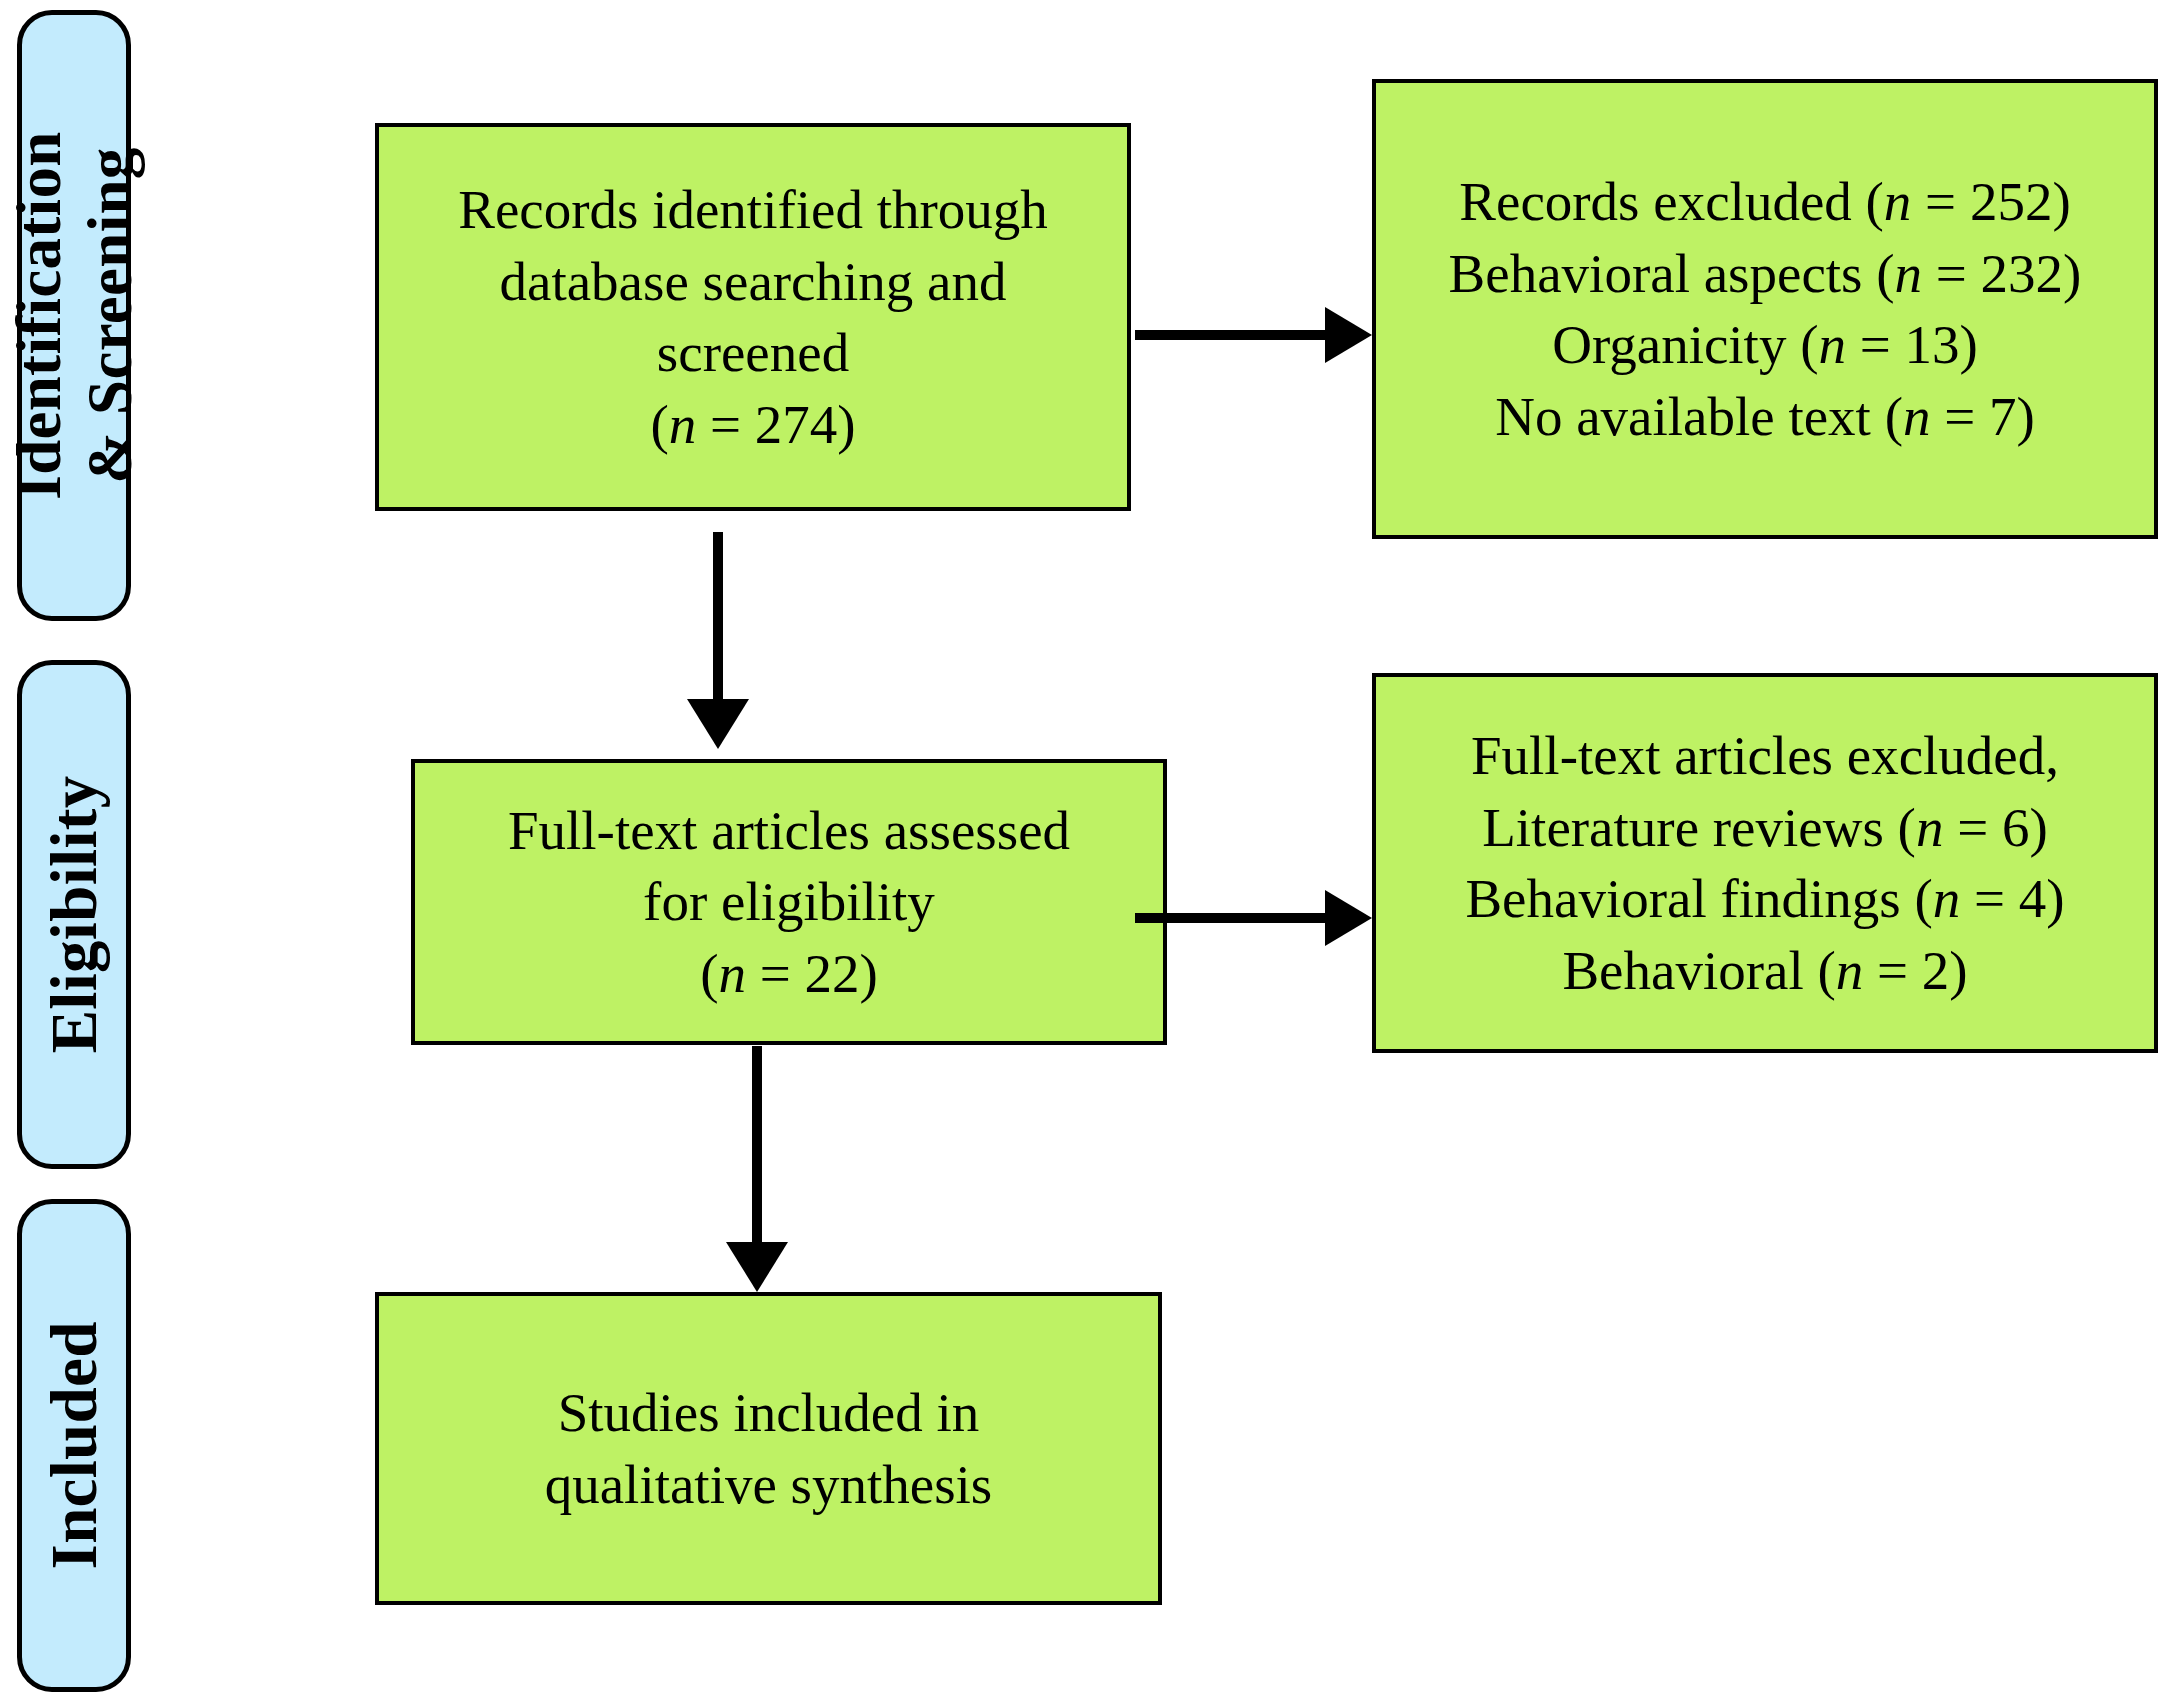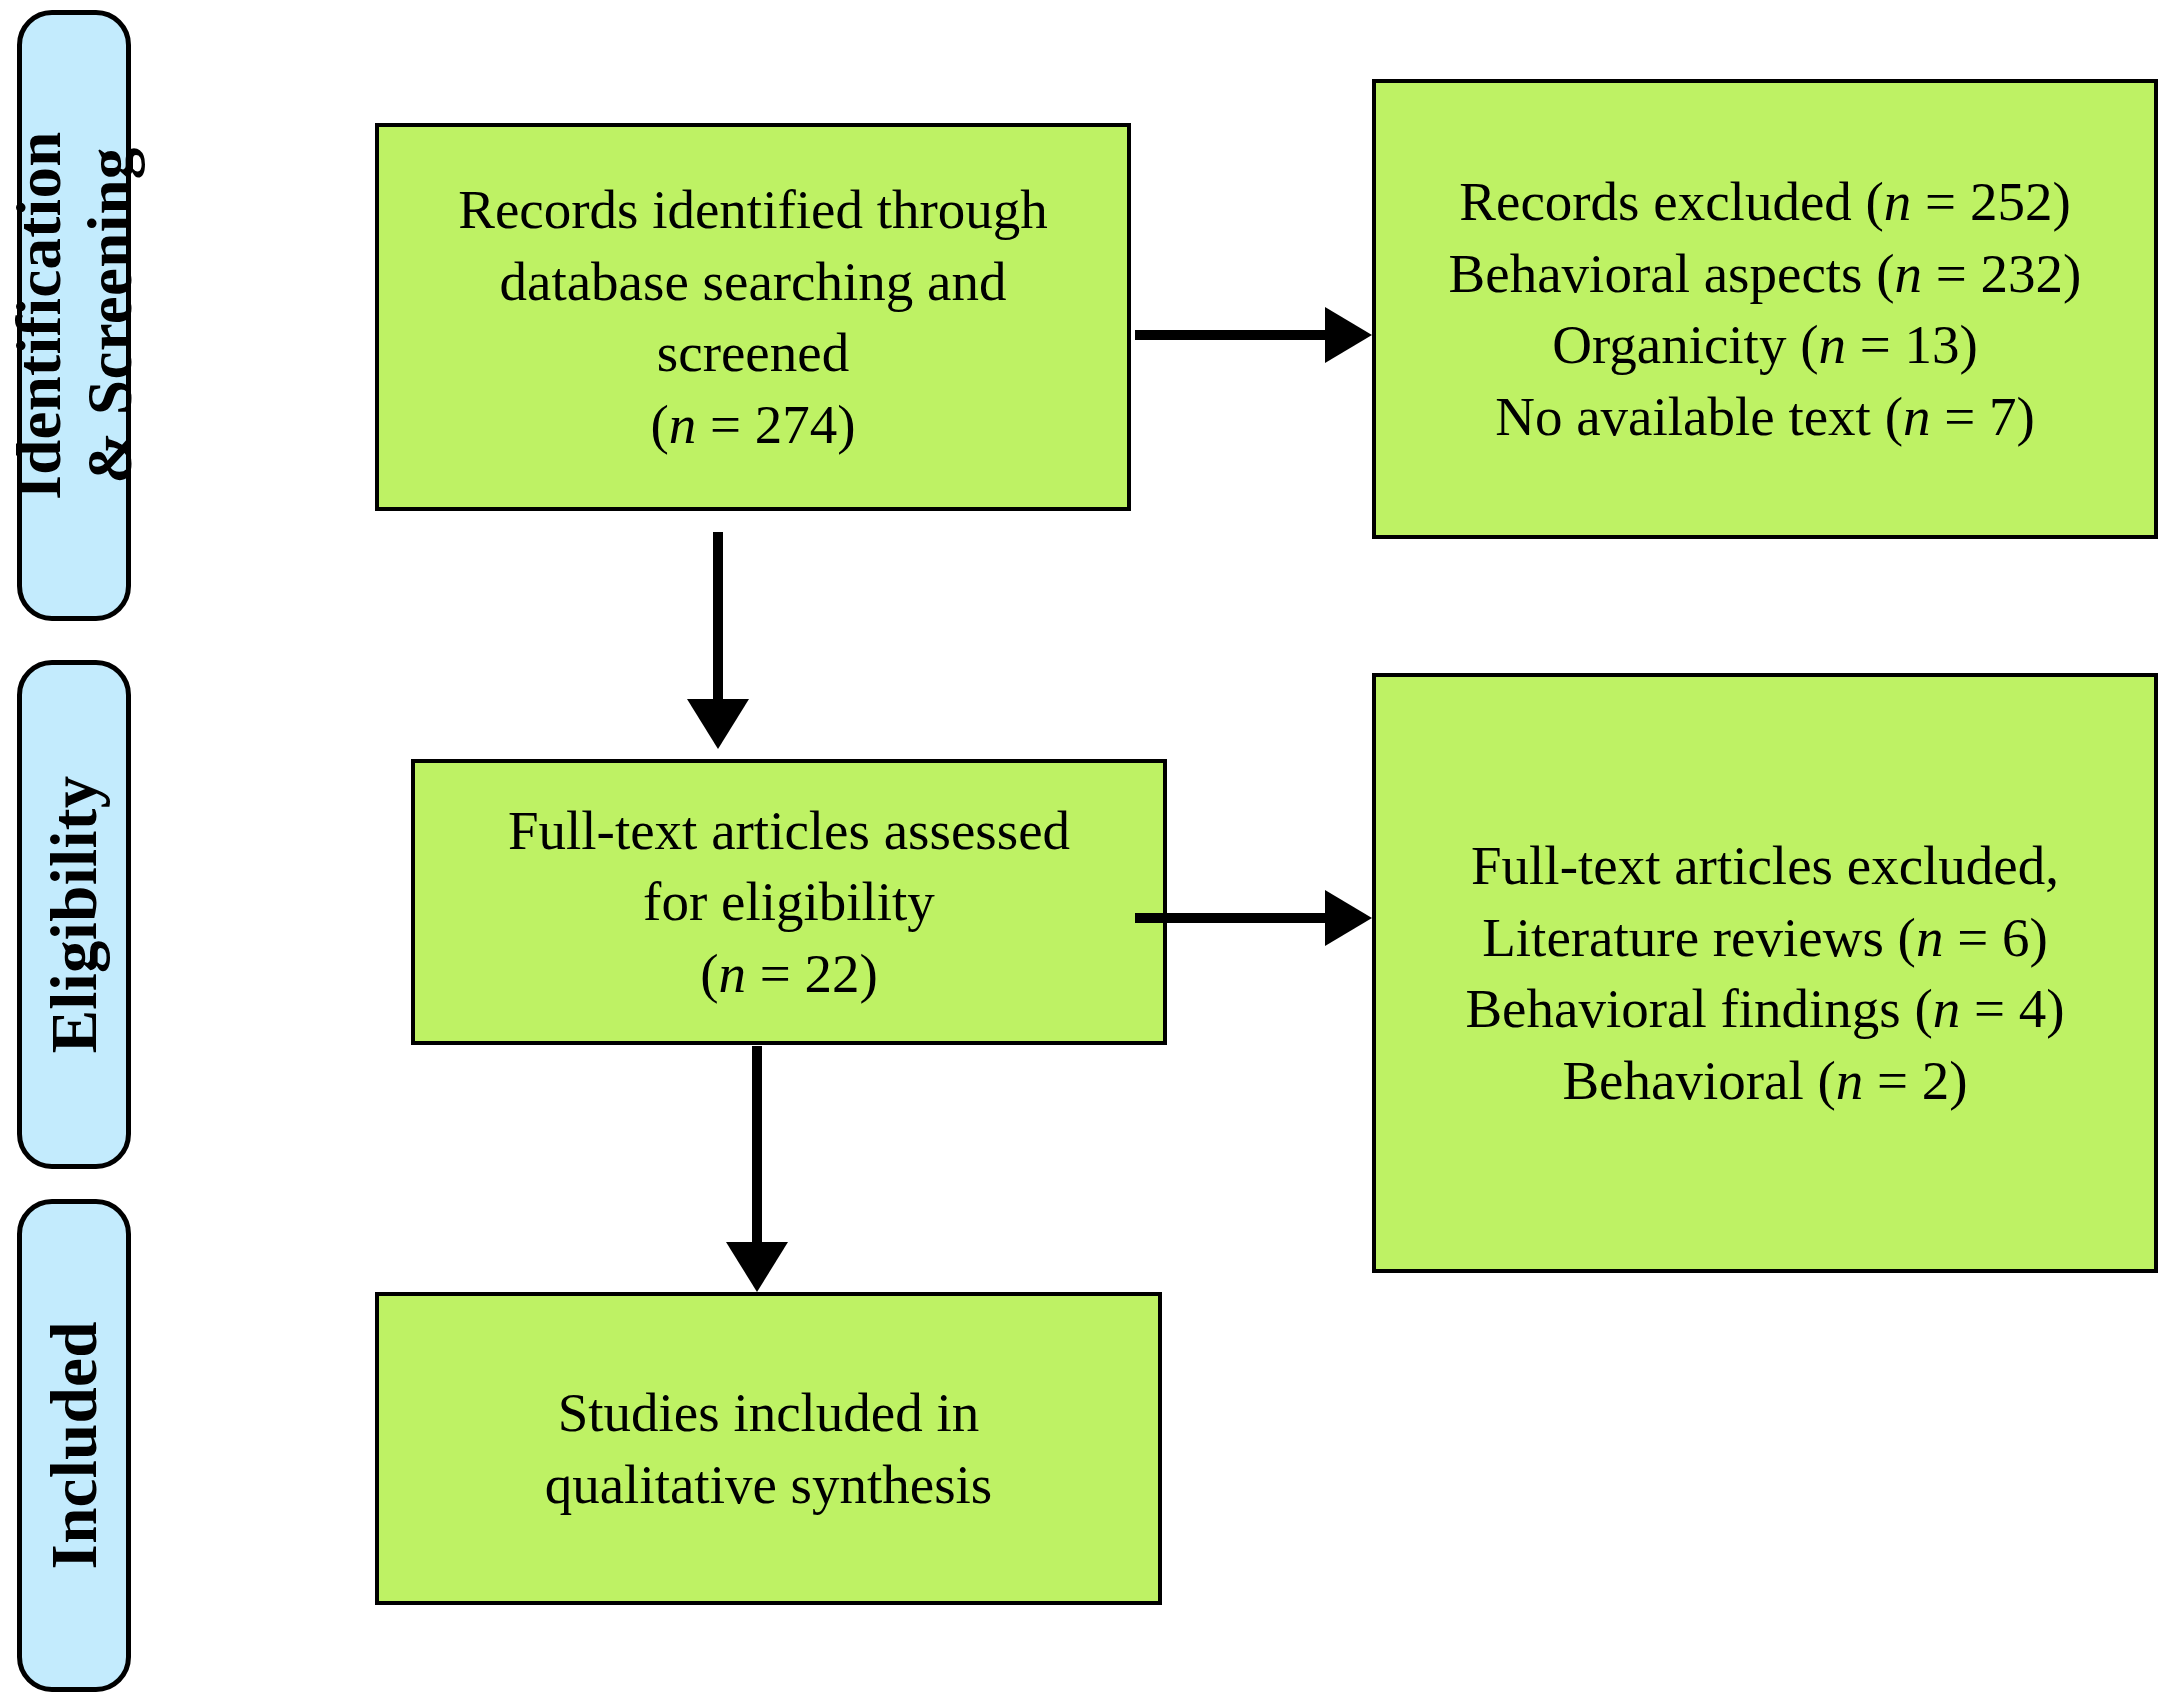--- a/index.html
+++ b/index.html
@@ -157,21 +157,21 @@
   <div class="flowbox" style="left:375px; top:759px; width:756px; height:286px;margin-left:36px;">
     <div class="lines">
       <div>Full-text articles assessed</div>
       <div>for eligibility</div>
       <div>
         <span>(</span><em class="nvar">n</em><span> = 22)</span>
       </div>
     </div>
   </div>
 
-  <div class="flowbox" style="left:1372px; top:673px; width:786px; height:600px;">
+  <div class="flowbox" style="left:1372px; top:673px; width:786px; height:380px;">
     <div class="lines">
       <div>Full-text articles excluded,</div>
       <div>
         <span>Literature reviews (</span><em class="nvar">n</em><span> = 6)</span>
       </div>
       <div>
         <span>Behavioral findings (</span><em class="nvar">n</em><span> = 4)</span>
       </div>
       <div>
         <span>Behavioral (</span><em class="nvar">n</em><span> = 2)</span>

